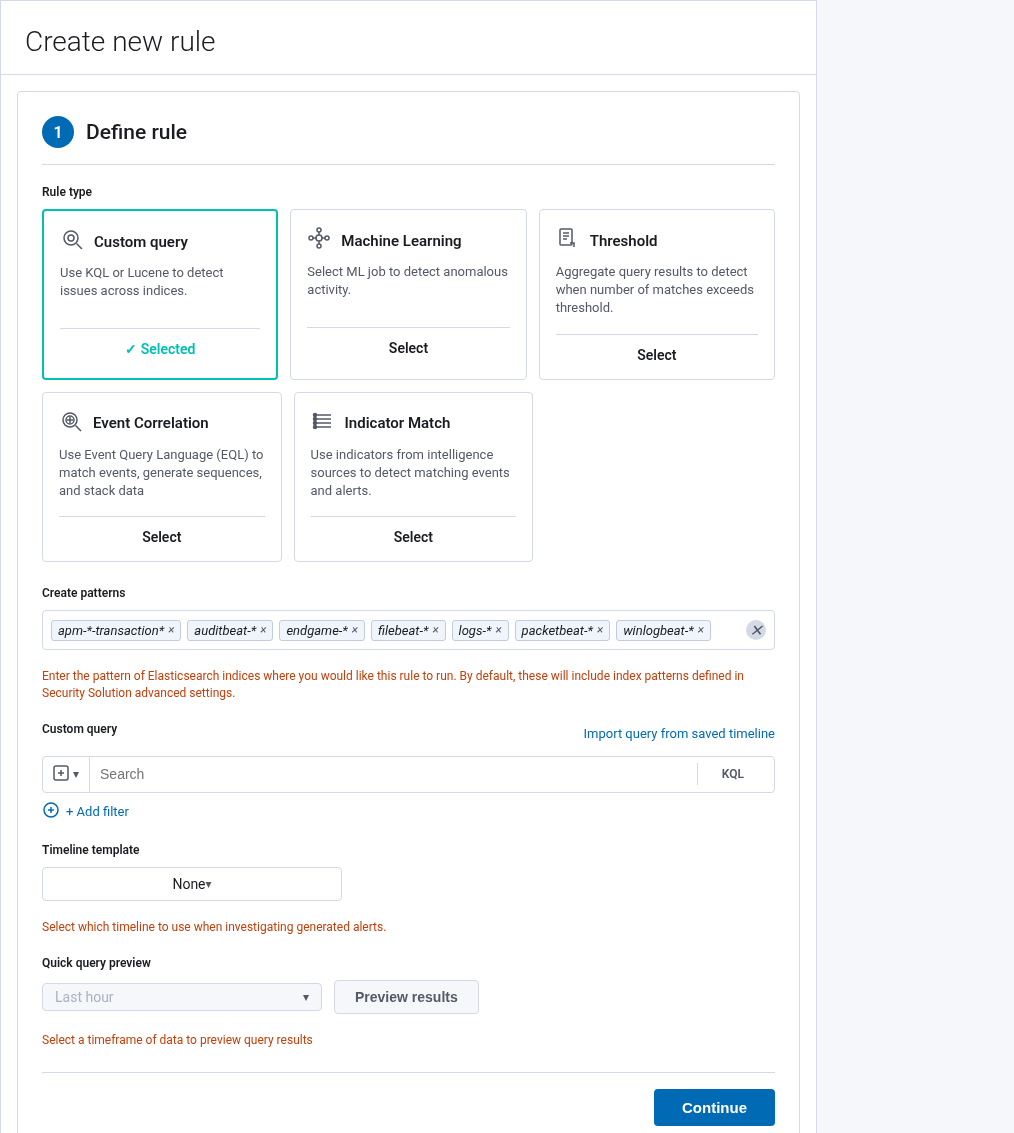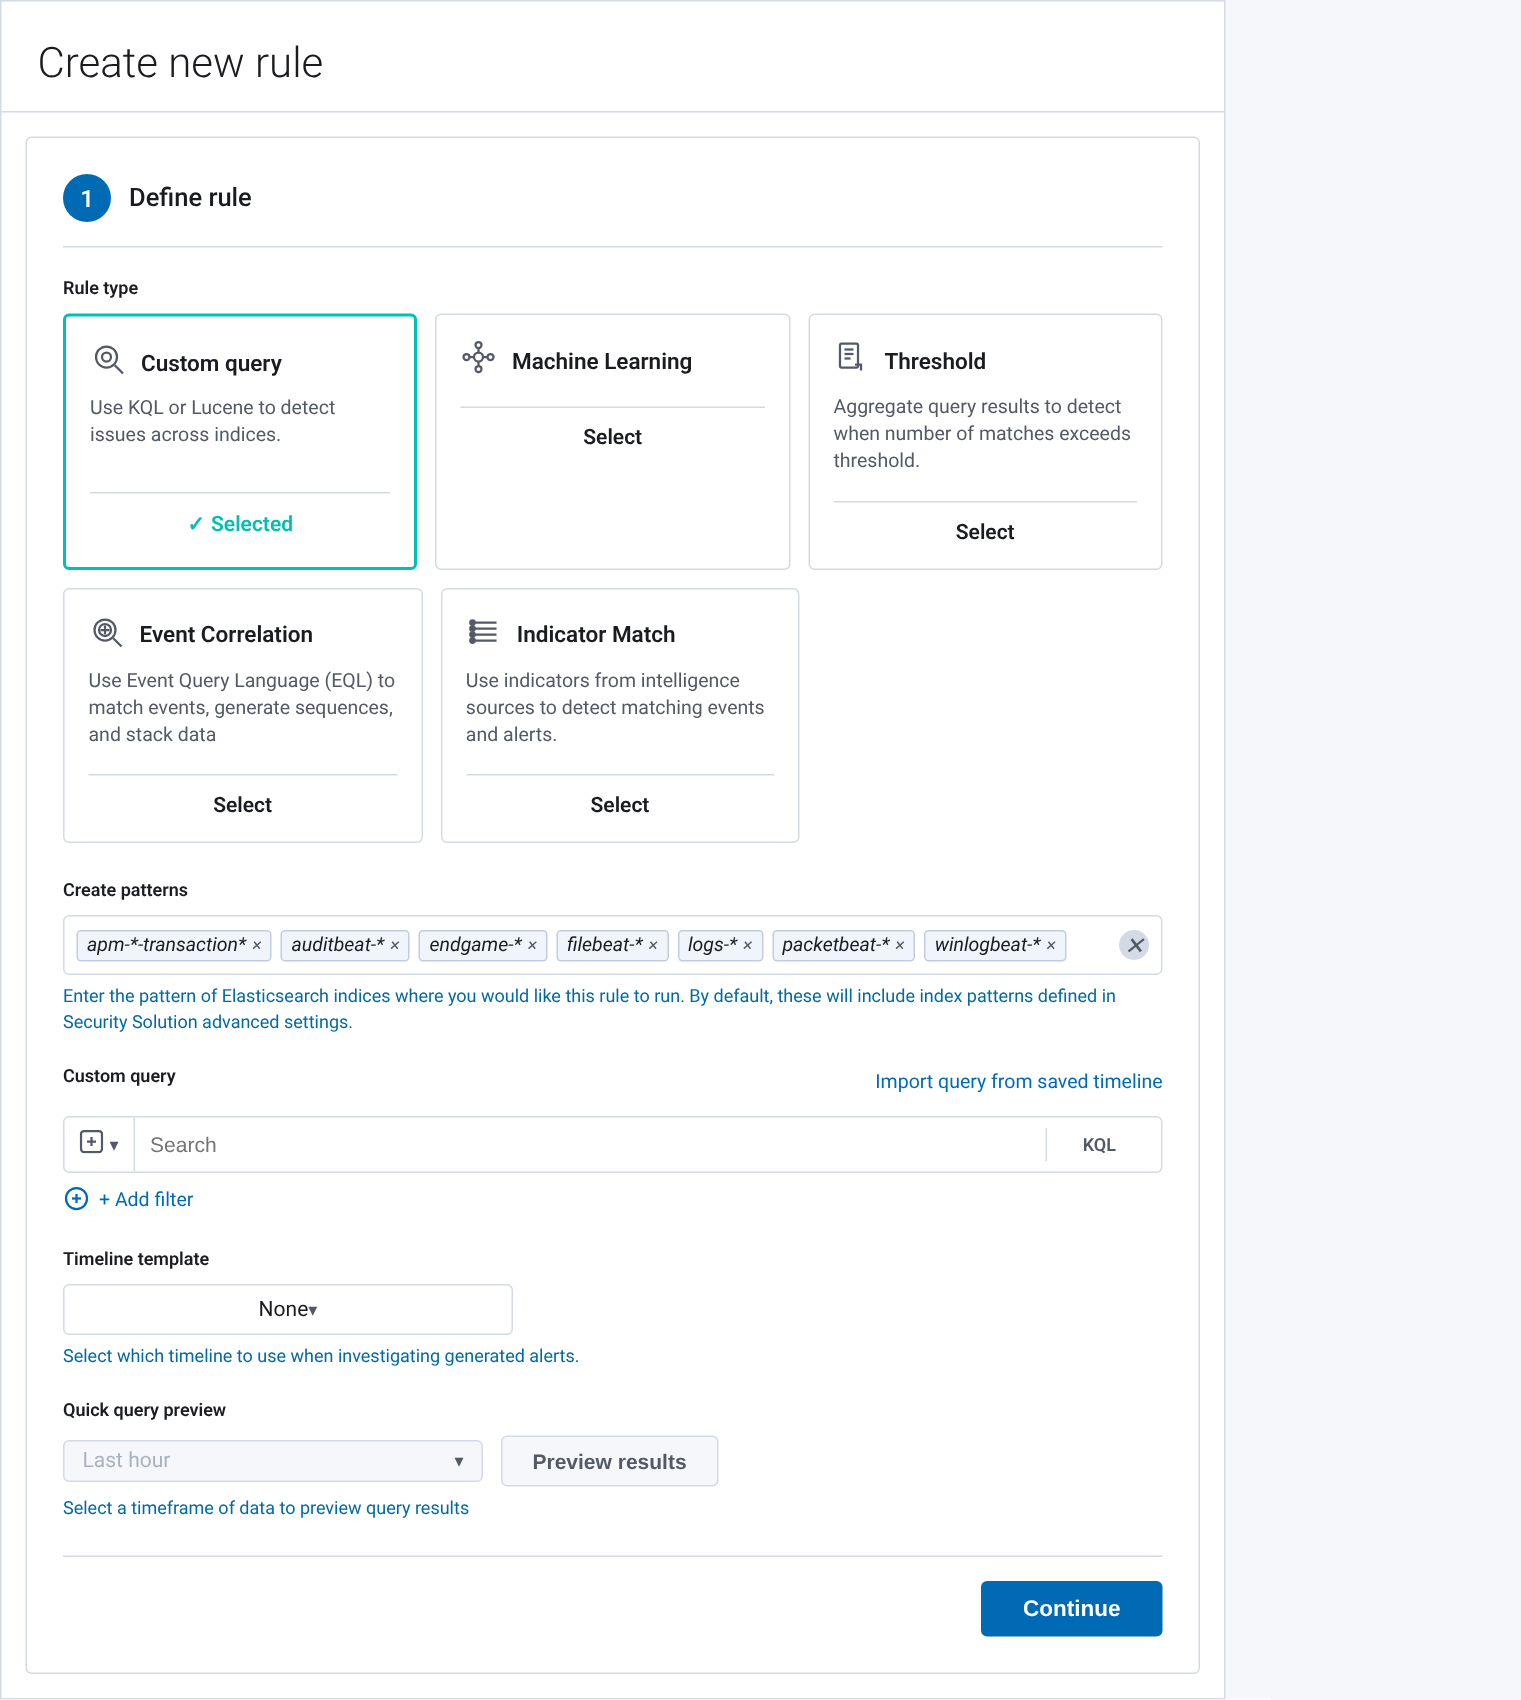--- a/index.html
+++ b/index.html
@@ -49,21 +49,21 @@
       background: #006bb4;
       color: #fff;
       display: flex;
       align-items: center;
       justify-content: center;
       font-size: 16px;
       font-weight: 600;
       flex-shrink: 0;
     }
     .section-title {
-      font-size: 17px;
+      font-size: 21px;
       font-weight: 500;
     }
     .field-label {
       font-size: 12px;
       font-weight: 600;
       color: #1a1c21;
       margin-bottom: 10px;
     }
     .rule-type-grid {
       display: grid;
@@ -170,22 +170,22 @@
       display: flex;
       align-items: center;
       justify-content: center;
       width: 20px;
       height: 20px;
       border-radius: 50%;
       background: #d3dae6;
     }
     .helper-text {
       font-size: 12px;
-      color: #0369a1;
-      margin-top: 6px;
+      color: #c2410c;
+      margin-top: 18px;
       line-height: 1.4;
     }
     .custom-query-section {
       margin-bottom: 20px;
     }
     .custom-query-header {
       display: flex;
       justify-content: space-between;
       align-items: center;
       margin-bottom: 10px;
@@ -362,20 +362,21 @@
                   <circle cx="4" cy="12" r="2"></circle>
                   <circle cx="20" cy="12" r="2"></circle>
                   <line x1="12" y1="6" x2="12" y2="9"></line>
                   <line x1="12" y1="15" x2="12" y2="18"></line>
                   <line x1="6" y1="12" x2="9" y2="12"></line>
                   <line x1="15" y1="12" x2="18" y2="12"></line>
                 </svg>
               </span>
               <span class="rule-card-title">Machine Learning</span>
             </div>
+            <div class="rule-card-desc">Select ML job to detect anomalous activity.</div>
             <div class="rule-card-footer">
               <span class="select-label">Select</span>
             </div>
           </div>
 
           <div class="rule-card">
             <div class="rule-card-header">
               <span class="rule-card-icon">
                 <svg width="24" height="24" viewBox="0 0 24 24" fill="none" stroke="#535966" stroke-width="1.5">
                   <rect x="4" y="3" width="12" height="16" rx="1"></rect>

